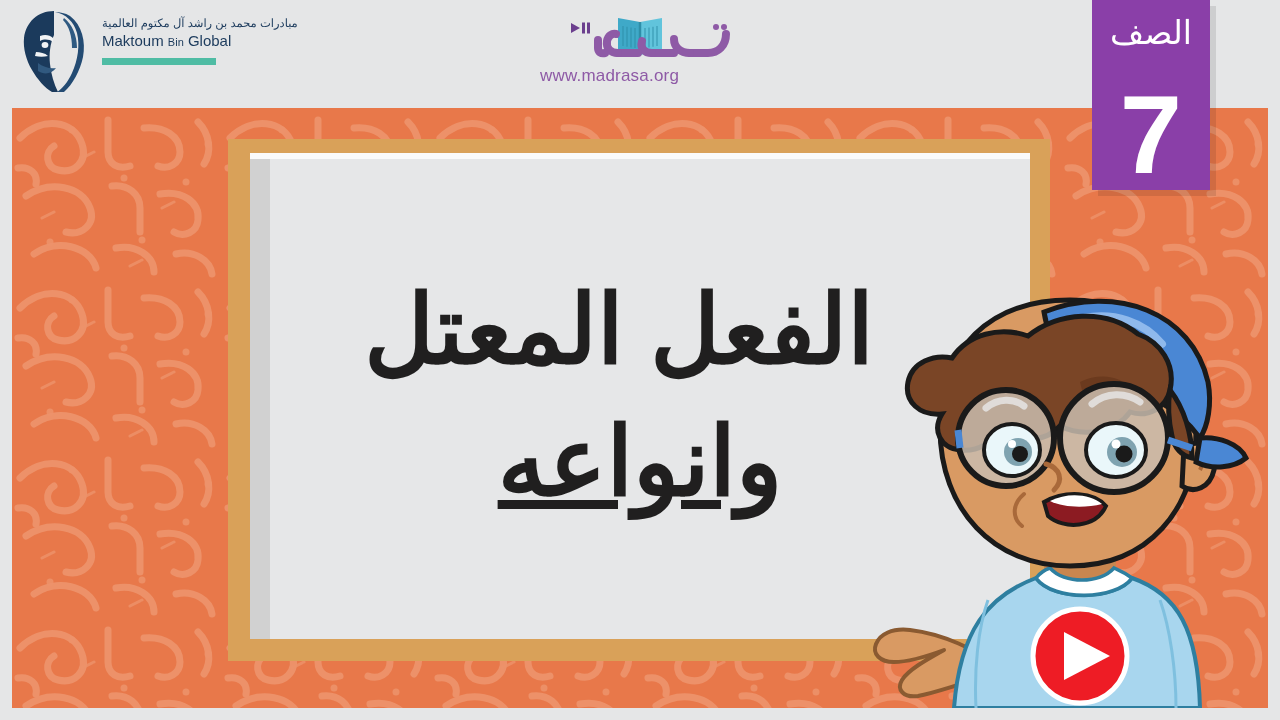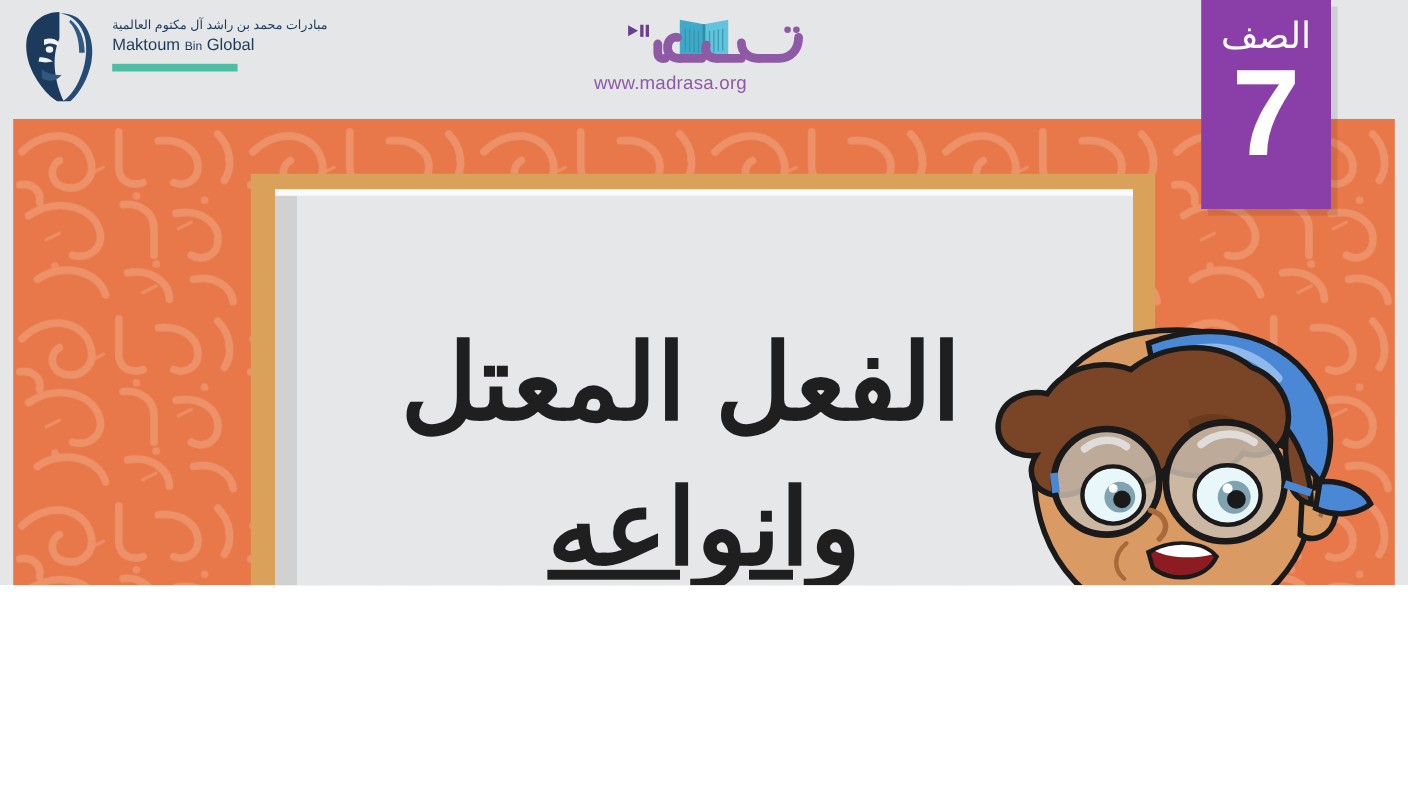--- a/index.html
+++ b/index.html
@@ -6,21 +6,21 @@
     margin: 0;
     padding: 0;
     background: #ffffff;
   }
   body {
     font-family: "Liberation Sans", sans-serif;
   }
   #stage {
     position: relative;
     width: 1280px;
-    height: 532px;
+    height: 720px;
     overflow: hidden;
     background: #E5E6E7;
   }
 
   
   #header {
     position: absolute;
     left: 0; top: 0;
     width: 1280px; height: 108px;
     background: #E5E6E7;
@@ -94,20 +94,21 @@
     width: 118px; height: 190px;
     background: #8A3FA8;
     box-shadow: 6px 6px 0 rgba(0,0,0,.10);
     z-index: 7;
     display: flex;
     flex-direction: column;
     align-items: center;
     justify-content: flex-start;
     padding-top: 16px;
     box-sizing: border-box;
+    gap: 32px;
   }
   .grade-word {
     color: #ffffff;
     font-size: 33px;
     direction: rtl;
     line-height: 1;
     font-weight: normal;
   }
   .grade-num {
     color: #ffffff;
@@ -128,21 +129,21 @@
   #pattern {
     position: absolute;
     left: 0; top: 0;
     width: 100%; height: 100%;
     opacity: .33;
   }
 
   
   #board {
     position: absolute;
-    left: 216px; top: 50px;
+    left: 216px; top: 31px;
     width: 822px; height: 522px;
     background: #D9A159;
     padding: 14px 20px 22px 22px;
     box-sizing: border-box;
   }
   #board-white {
     position: relative;
     width: 100%; height: 100%;
     background: #FAFAFA;
     padding: 5px 0 0 5px;

